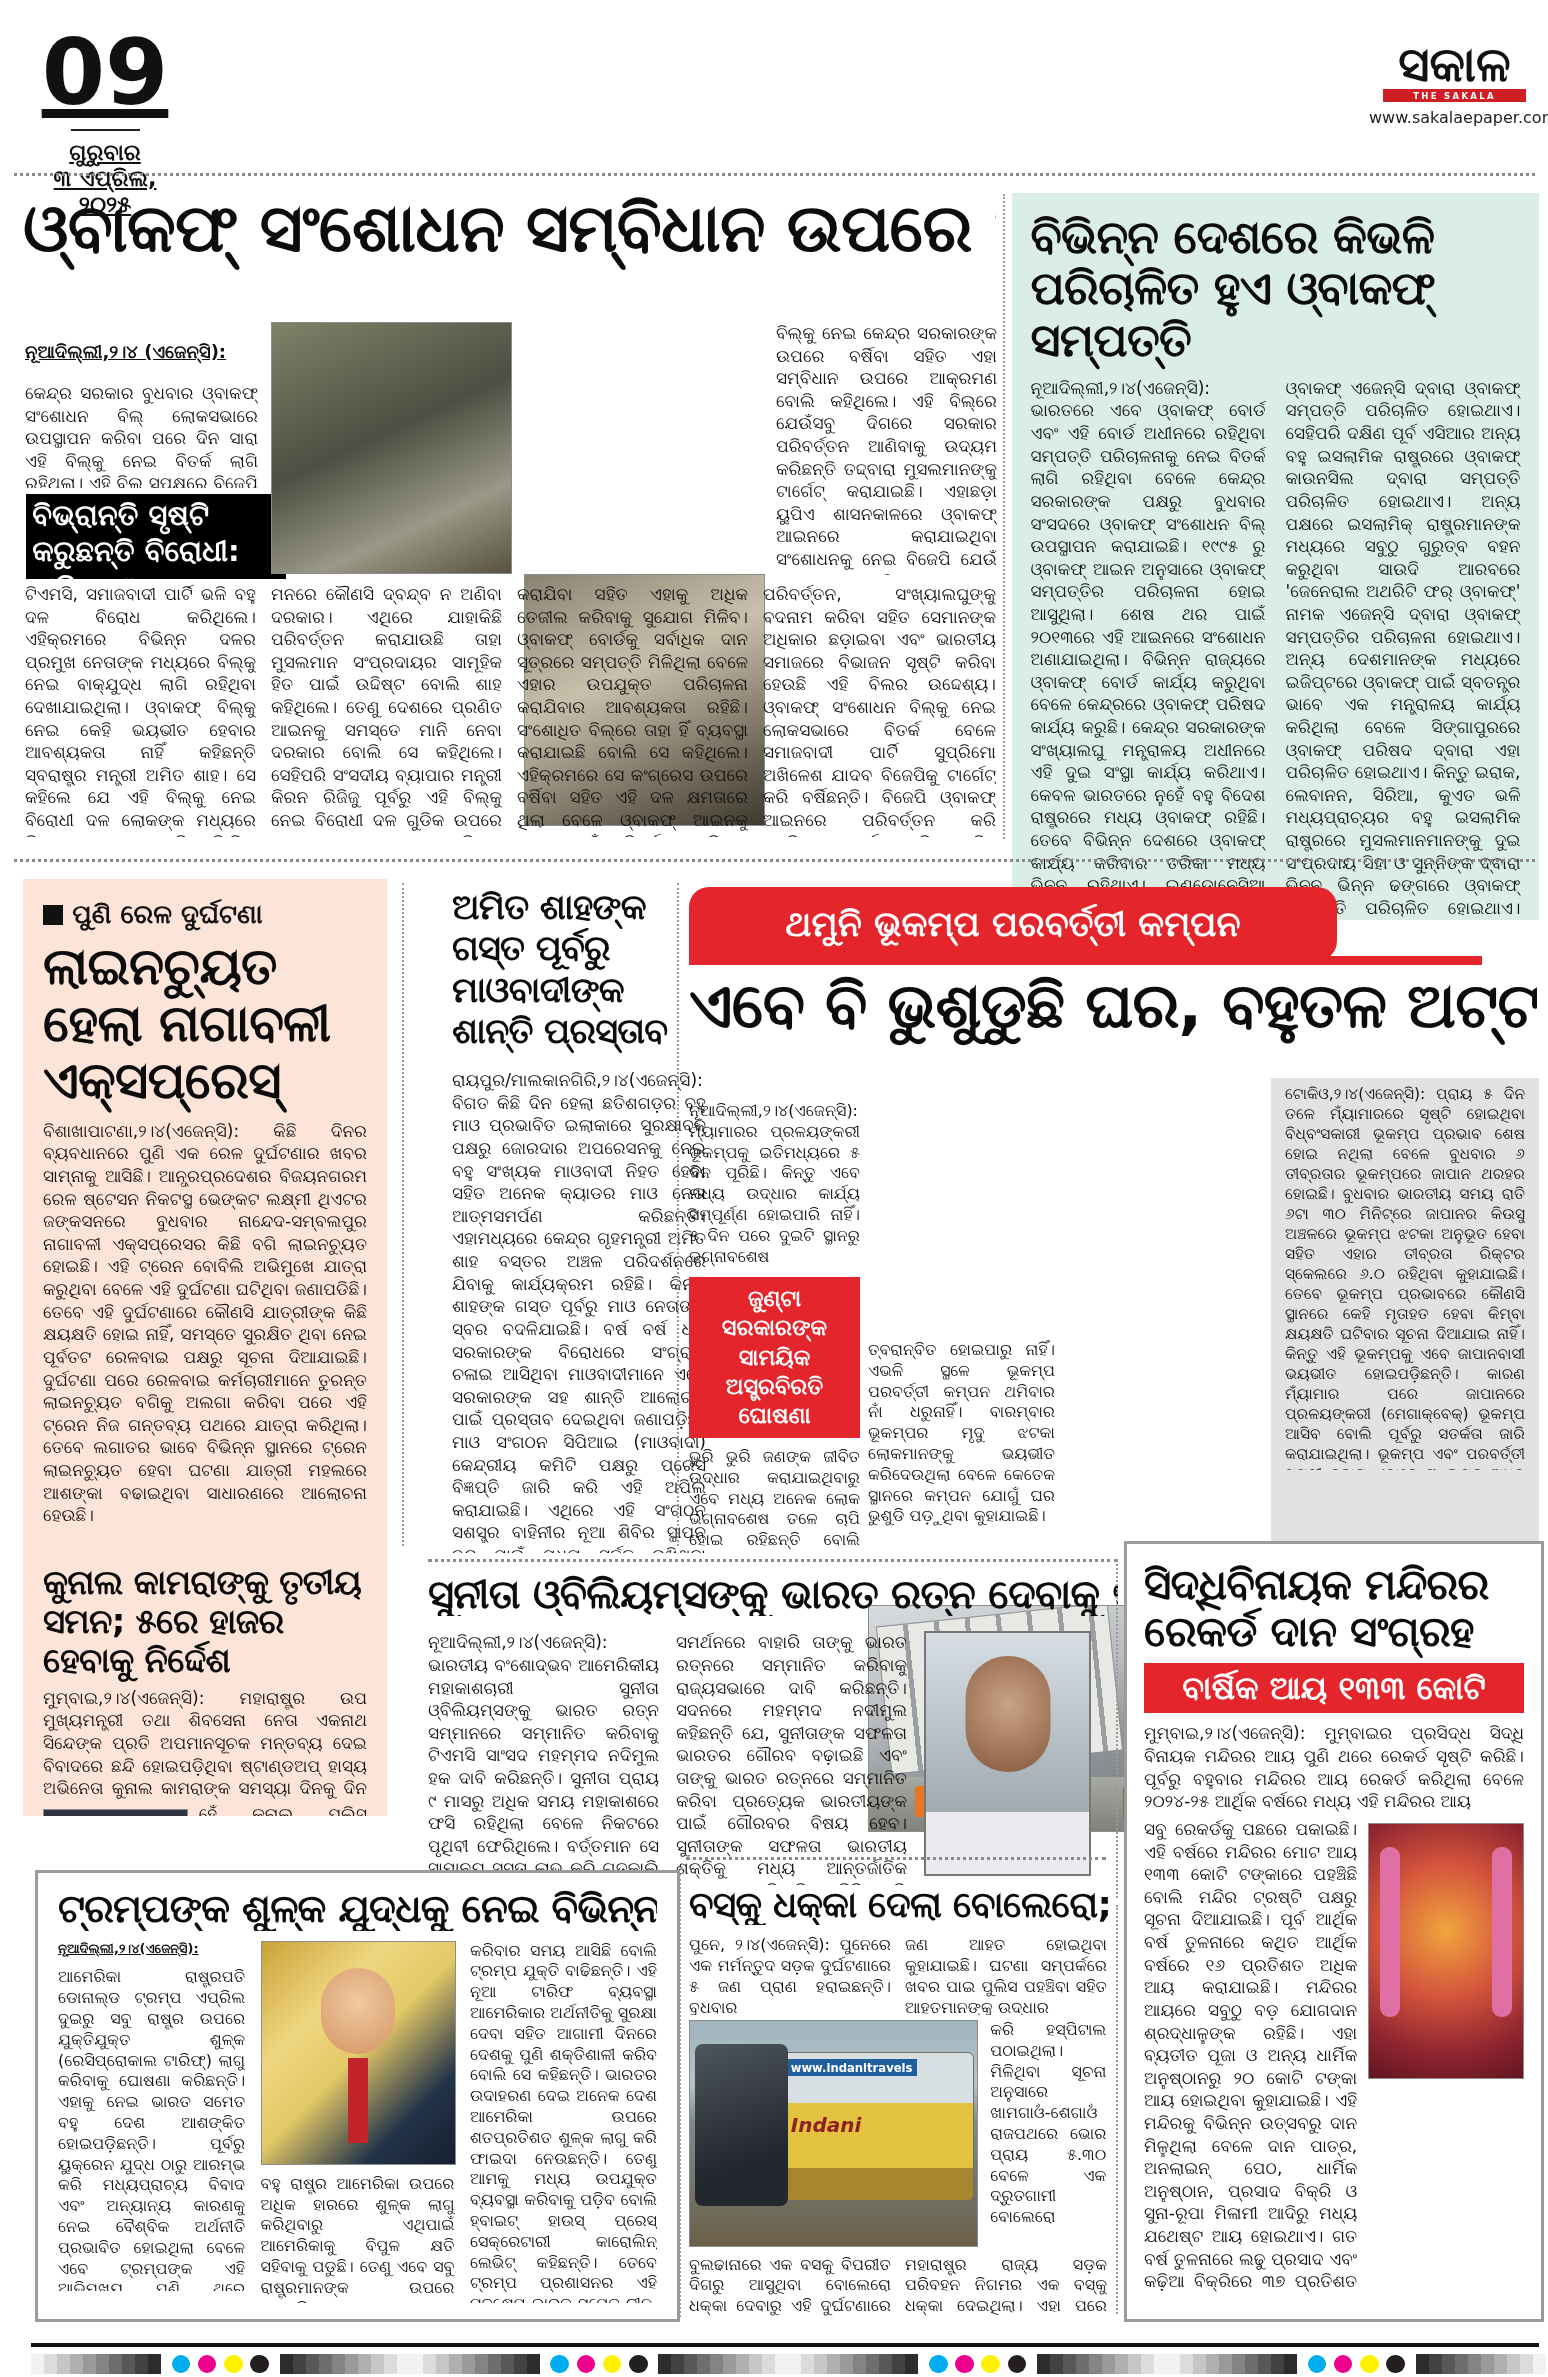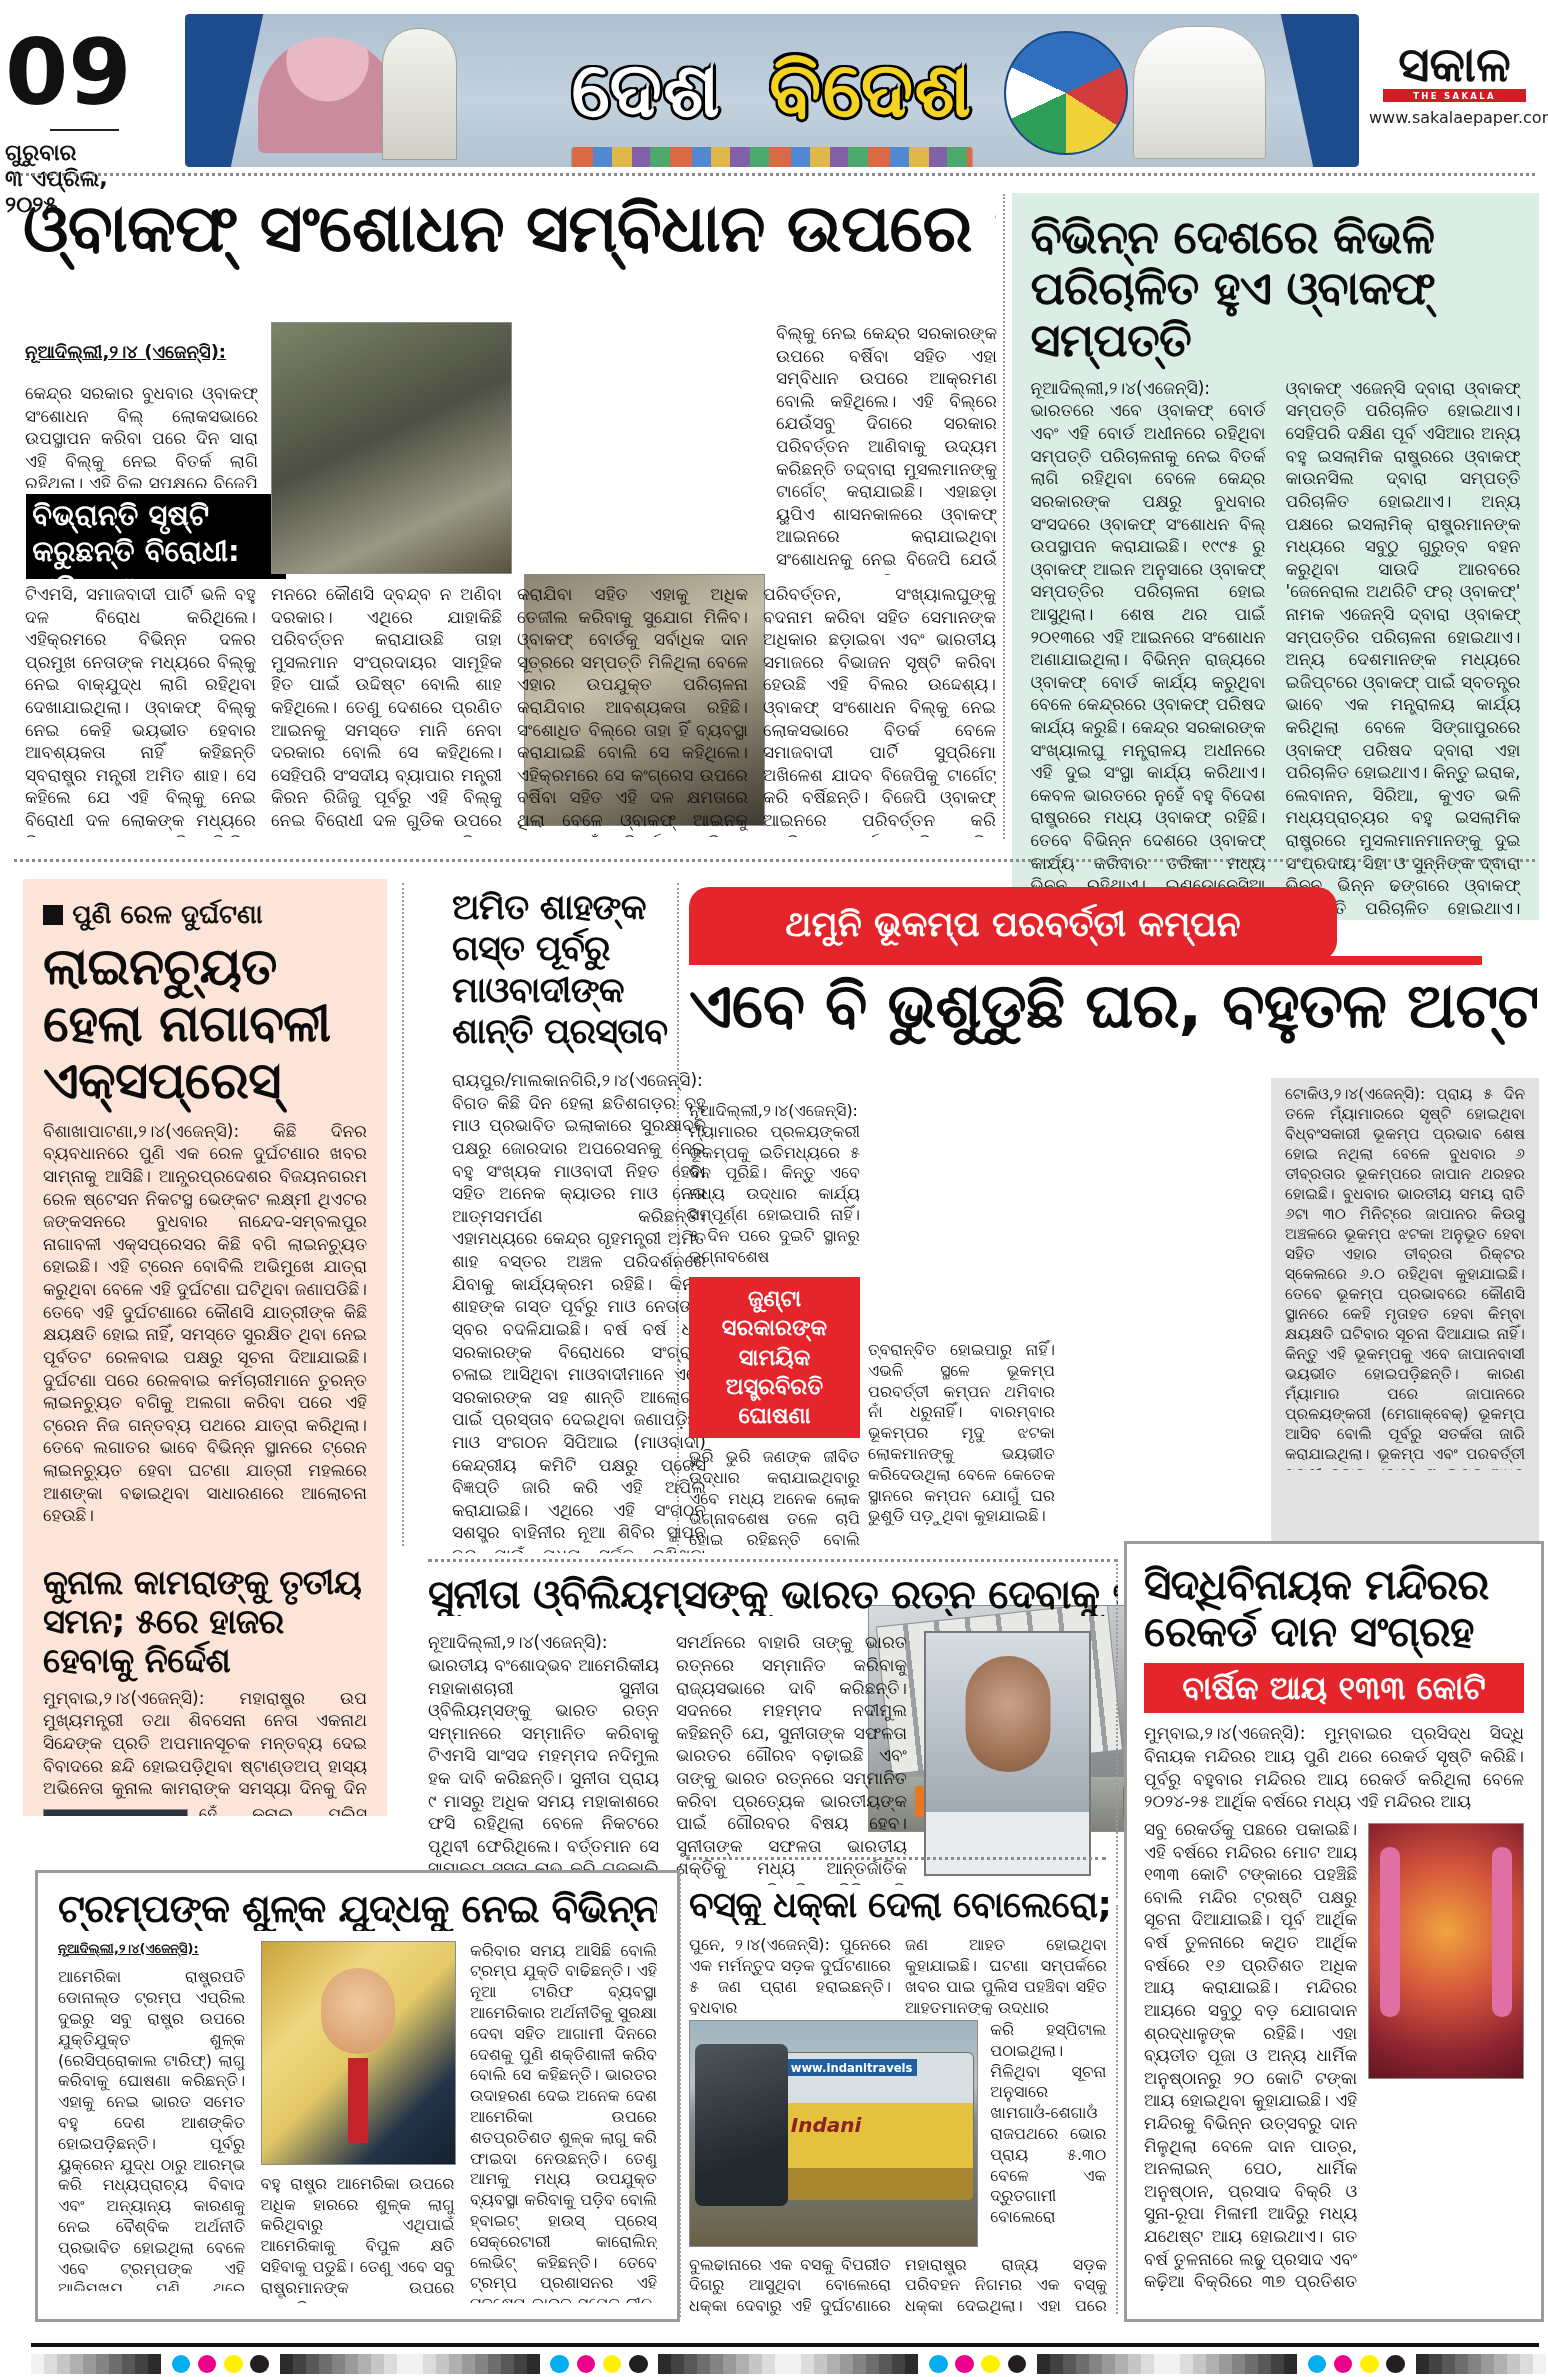--- a/index.html
+++ b/index.html
@@ -24,43 +24,27 @@
   .ramp{display:flex;height:20px;}
   .ramp div{width:13px;height:20px;}
   .dotrow{display:flex;gap:7.7px;align-items:center;}
   .dotrow div{width:18.5px;height:18.5px;border-radius:50%;}
 </style>
 </head>
 <body>
 
 <div id="page">
 
-  <div class="abs" style="left:5px;top:27px;width:158px;text-align:left;">
+  <div class="abs" style="left:26px;top:27px;width:158px;text-align:center;text-decoration:underline;">
     <div style="font-size:91px;font-weight:800;line-height:1;">09</div>
     <div style="width:69px;height:2.3px;background:#222;margin:10.8px auto 7.7px;"></div>
     <div style="font-size:22.4px;font-weight:700;">ଗୁରୁବାର</div>
     <div style="font-size:22.4px;font-weight:700;">୩ ଏପ୍ରିଲ, ୨୦୨୫</div>
   </div>
 
-  <div id="masthead" class="abs" style="left:185px;top:14px;width:1174px;height:153px;">
-    <div class="wedge" style="left:-31px;transform:skewX(-12deg);"></div>
-    <div class="wedge" style="right:-31px;transform:skewX(12deg);"></div>
-
-    <div class="abs" style="left:73px;top:23px;width:139px;height:116px;background:radial-gradient(circle at 50% 20%,#e8b9c4 0 35%,#c98b9d 36% 100%);border-radius:69px 69px 6.2px 6.2px;"></div>
-    <div class="abs" style="left:197px;top:14px;width:73px;height:130px;background:linear-gradient(180deg,#f3f3ef,#cfcfc5);border-radius:35px 35px 0 0;border:1.5px solid #9f9f93;"></div>
-
-    <div class="abs" style="right:231px;top:17px;width:120px;height:120px;border-radius:50%;background:conic-gradient(#2f6fbd 0 18%,#d23c3c 18% 34%,#f2d23a 34% 50%,#2e9e58 50% 68%,#ffffff 68% 82%,#2f6fbd 82% 100%);border:2.3px solid #184a86;"></div>
-    <div class="abs" style="right:93px;top:12.3px;width:131px;height:131px;background:linear-gradient(180deg,#ffffff,#d8d8d2);border-radius:54px 54px 4.6px 4.6px;border:1.5px solid #a9a9a0;"></div>
-
-    <div class="abs" style="left:0;right:0;top:31px;text-align:center;font-size:76px;font-weight:800;letter-spacing:1.5px;">
-      <span class="outline-title" style="color:#ffffff;">ଦେଶ</span>
-      <span class="outline-title" style="color:#f4d321;margin-left:20px;">ବିଦେଶ</span>
-    </div>
-    <div class="skyline"></div>
-  </div>
 
   <div class="abs" style="left:1369px;top:42px;width:171px;text-align:center;">
     <div style="font-size:48px;font-weight:800;line-height:.95;">ସକାଳ</div>
     <div style="background:#cf1f24;color:#fff;font-size:8.5px;font-weight:700;letter-spacing:2.3px;padding:1.5px 0;margin:1.5px 14px;">THE SAKALA</div>
     <div style="font-size:16px;margin-top:6.2px;color:#222;">www.sakalaepaper.com</div>
   </div>
 
   <div class="abs hrule" style="left:14px;top:173px;width:1521px;"></div>
 
   <div class="abs headline" style="left:23px;top:194px;width:973px;height:123px;font-size:66px;line-height:1.05;white-space:nowrap;overflow:hidden;">ଓ୍ବାକଫ୍ ସଂଶୋଧନ ସମ୍ବିଧାନ ଉପରେ ଆକ୍ରମଣ: କଂଗ୍ରେସ</div>

